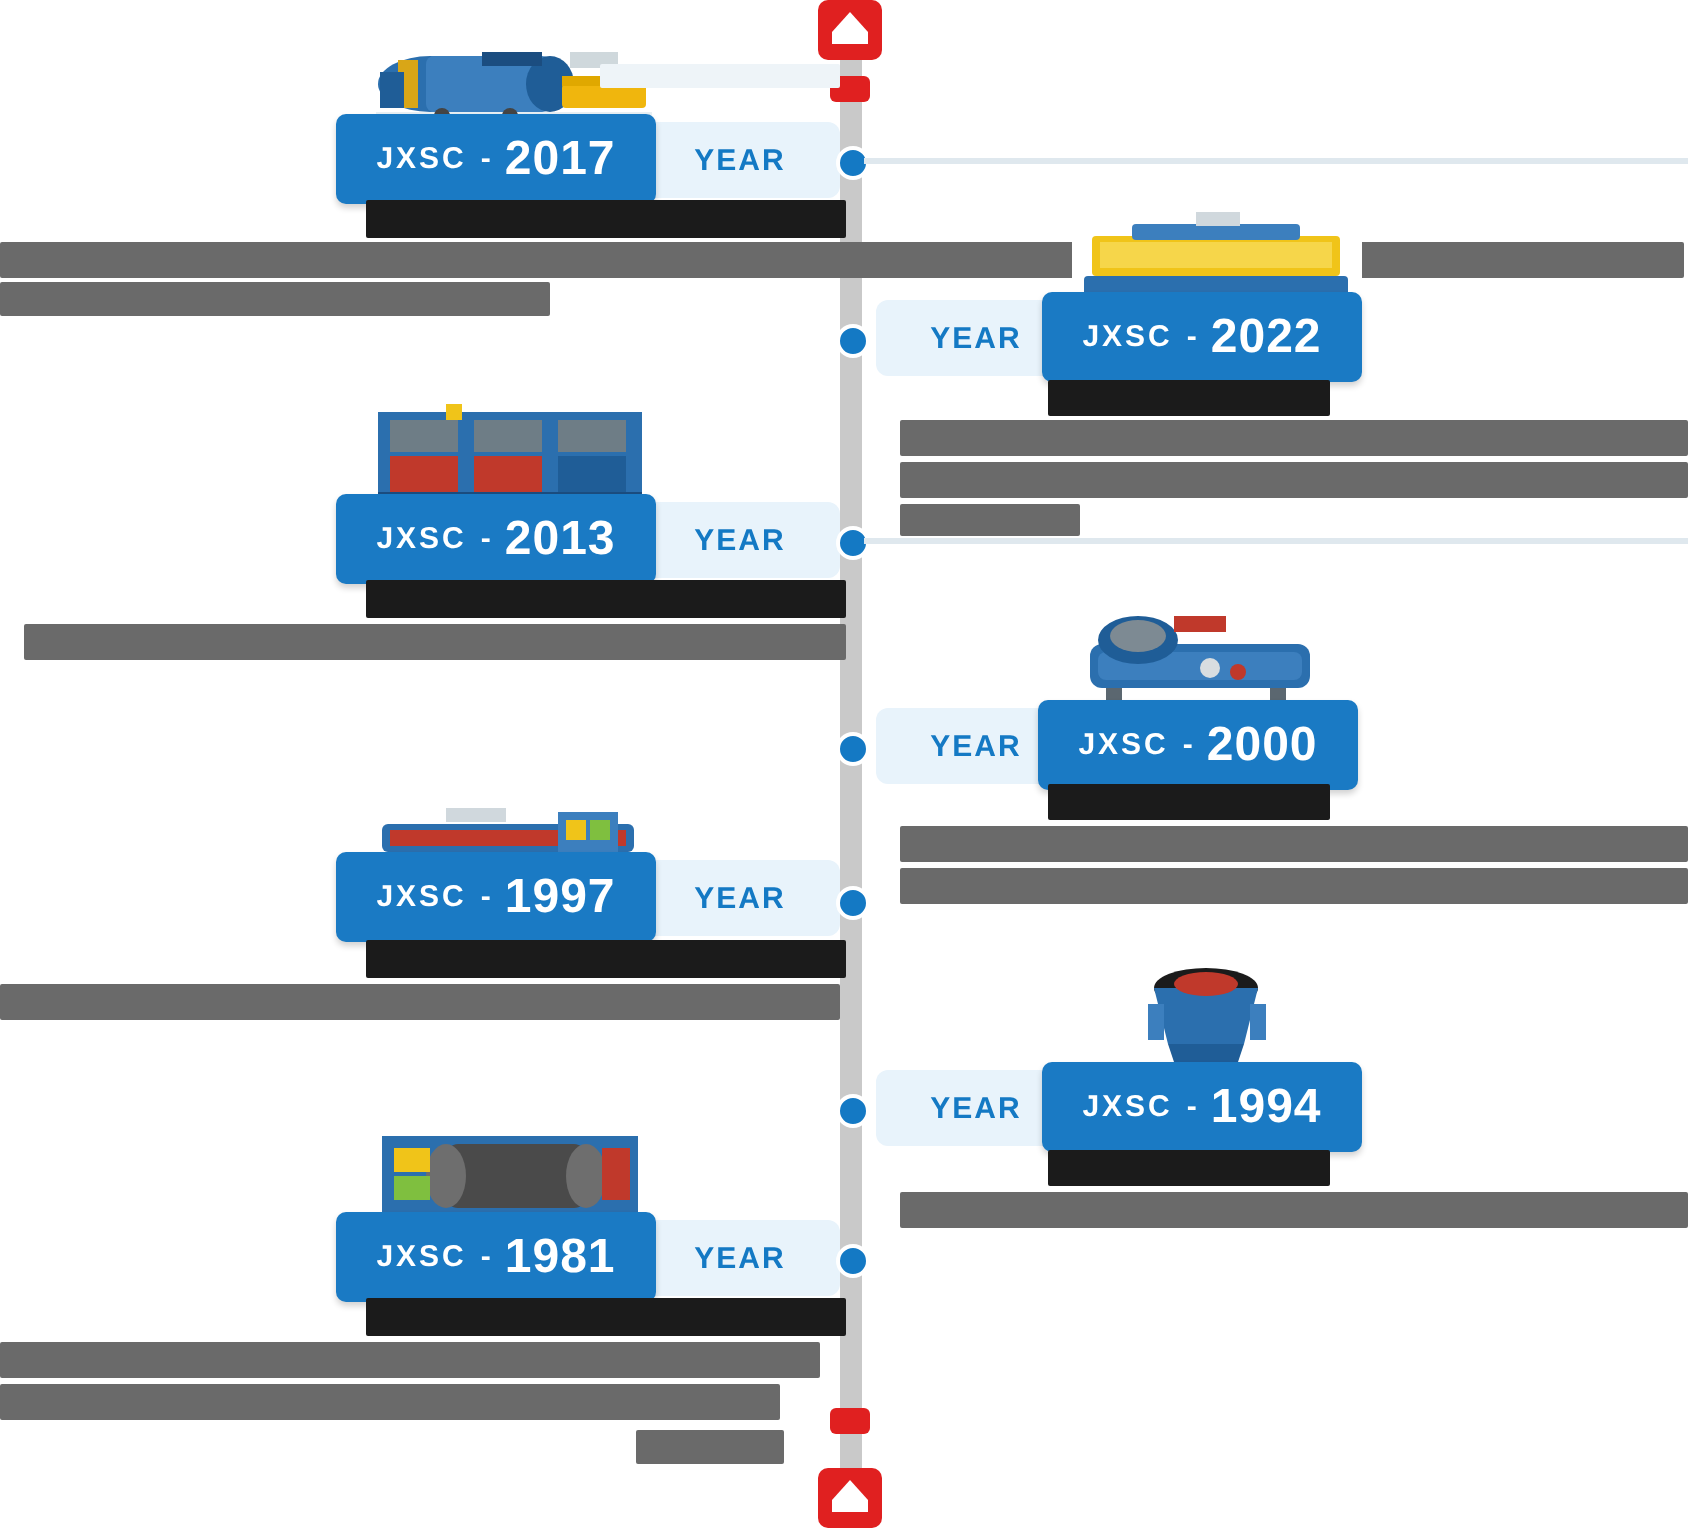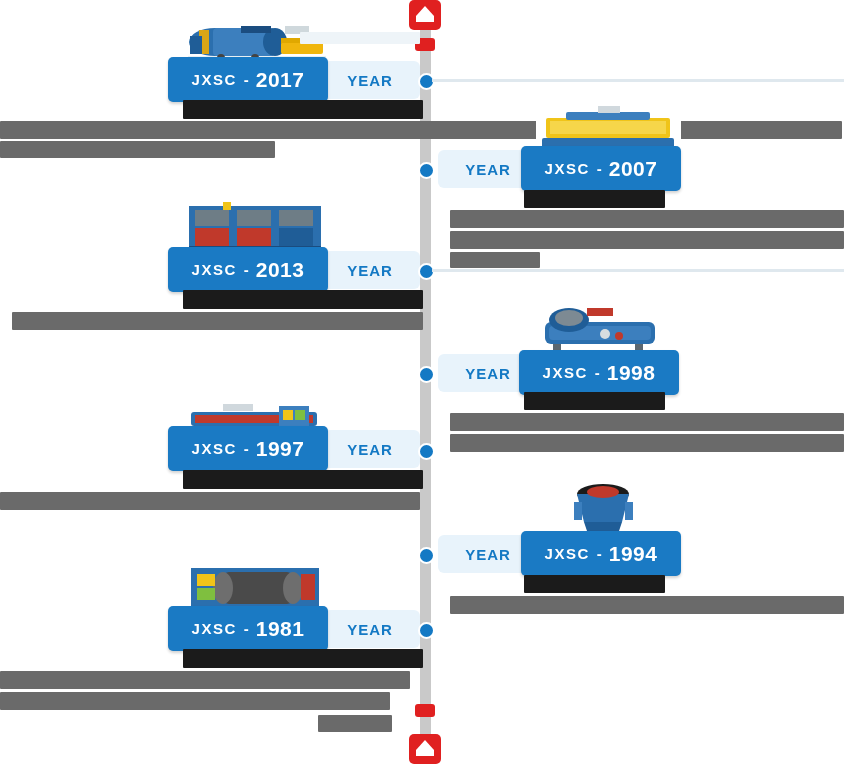--- a/index.html
+++ b/index.html
@@ -117,21 +117,21 @@
     font-size: 15px;
     font-weight: bold;
     letter-spacing: 1.5px;
   }
   .label-bar .sep {
     font-size: 15px;
     font-weight: bold;
     margin: 0 7px;
   }
   .label-bar .yr {
-    font-size: 21px;
+    font-size: 24px;
     font-weight: bold;
     letter-spacing: 0.5px;
   }
 
   
   .photo {
     position: absolute;
     overflow: hidden;
   }
 
@@ -226,21 +226,21 @@
     </svg>
   </div>
 
   <div class="year-pill" style="left:438px; top:150px; width:100px;">
     <span>YEAR</span>
   </div>
 
   <div class="label-bar" style="left:521px; top:146px; width:160px;">
     <span class="brand">JXSC</span>
     <span class="sep">-</span>
-    <span class="yr">2007</span>
+    <span class="yr">2022</span>
   </div>
 
   <div class="tl-dot" style="top:162px;"></div>
 
   <div class="redact dark" style="left:524px; top:190px; width:141px; height:18px;"></div>
   <div class="redact mid" style="left:450px; top:210px; width:394px; height:18px;"></div>
   <div class="redact mid" style="left:450px; top:231px; width:394px; height:18px;"></div>
   <div class="redact mid" style="left:450px; top:252px; width:90px;  height:16px;"></div>
 </div>
 
@@ -295,21 +295,21 @@
     </svg>
   </div>
 
   <div class="year-pill" style="left:438px; top:354px; width:100px;">
     <span>YEAR</span>
   </div>
 
   <div class="label-bar" style="left:519px; top:350px; width:160px;">
     <span class="brand">JXSC</span>
     <span class="sep">-</span>
-    <span class="yr">1998</span>
+    <span class="yr">2000</span>
   </div>
 
   <div class="tl-dot" style="top:366px;"></div>
 
   <div class="redact dark" style="left:524px; top:392px; width:141px; height:18px;"></div>
   <div class="redact mid" style="left:450px; top:413px; width:394px; height:18px;"></div>
   <div class="redact mid" style="left:450px; top:434px; width:394px; height:18px;"></div>
 </div>
 
 <div class="entry">

